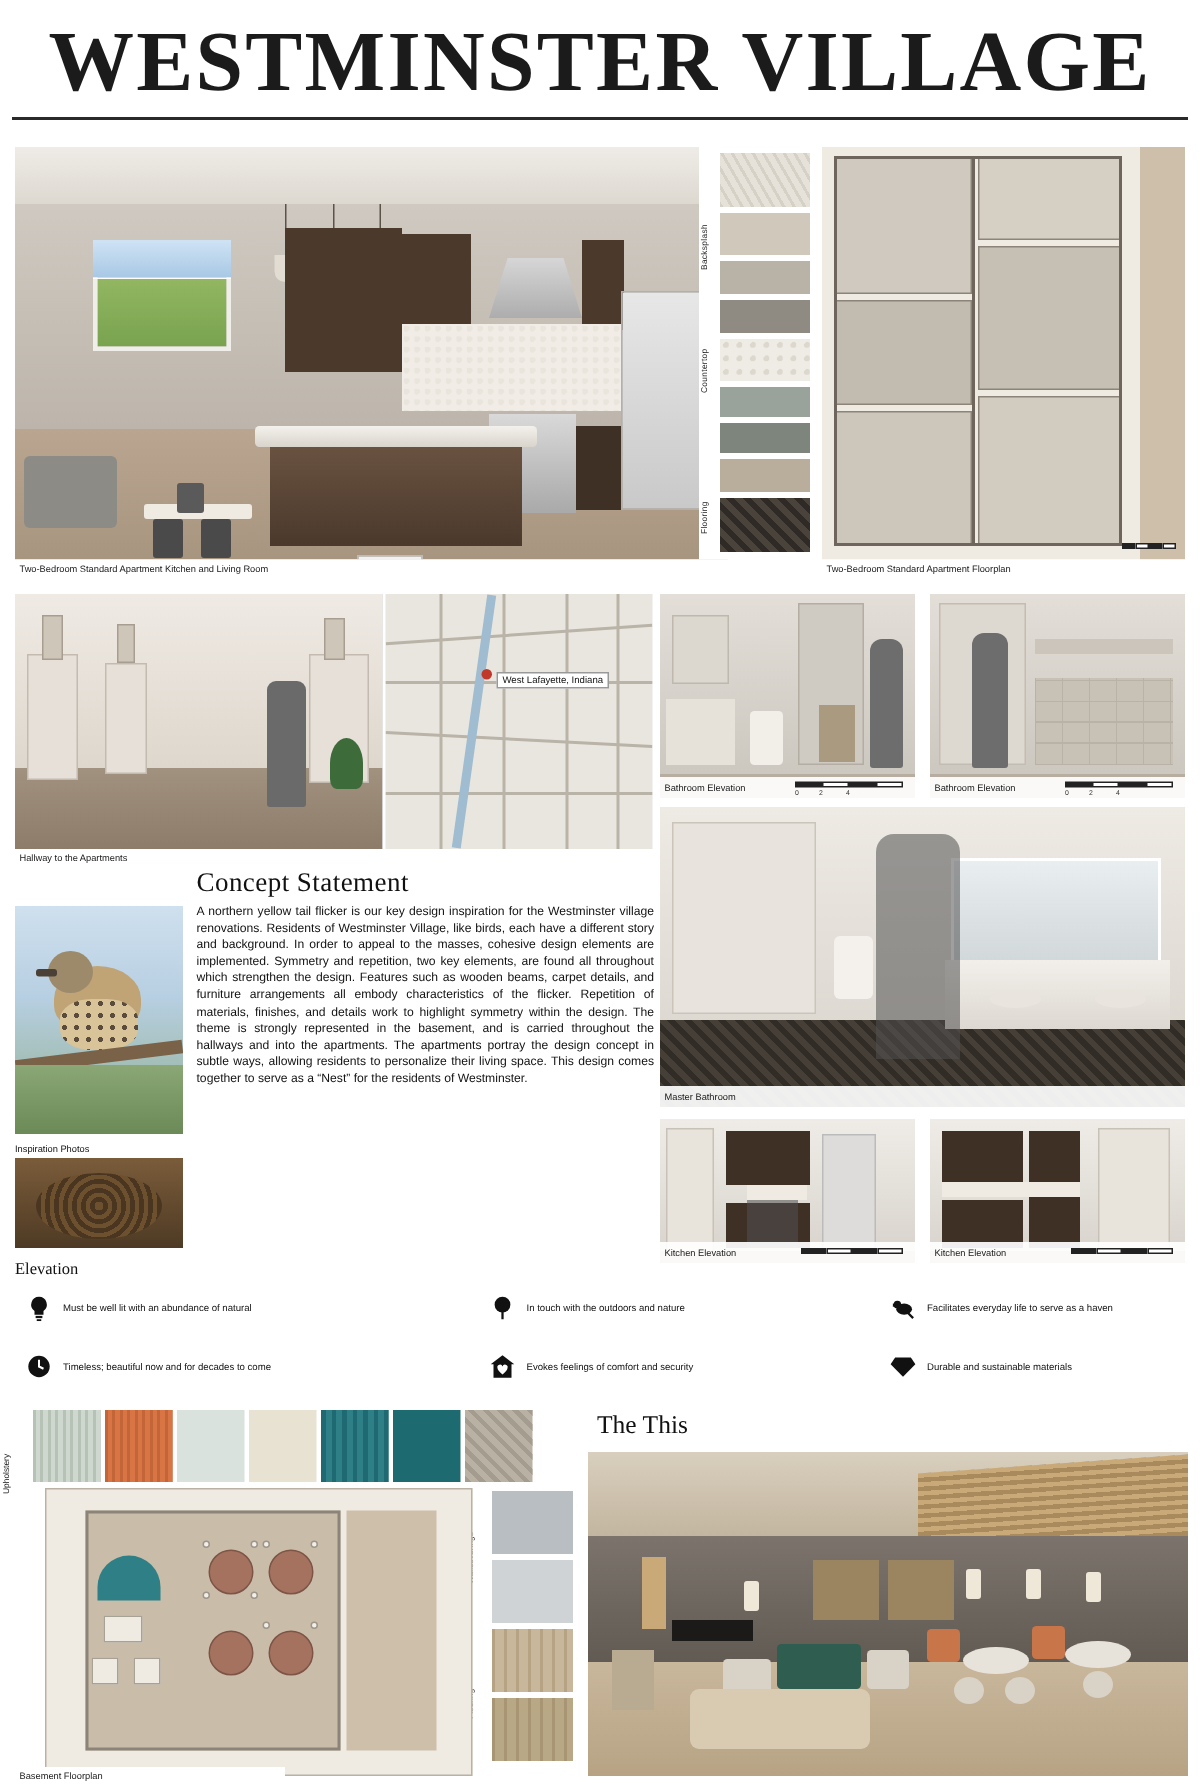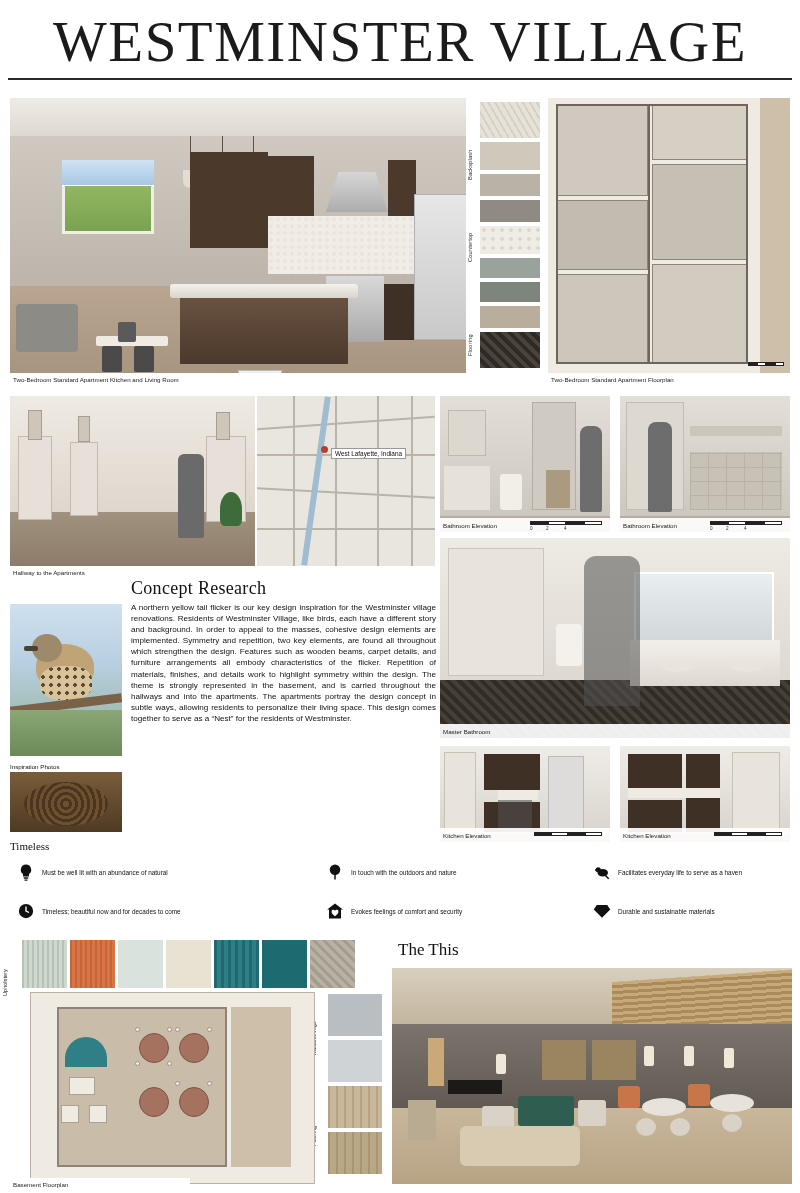--- a/index.html
+++ b/index.html
@@ -20,21 +20,21 @@
   .title-wrap {
     position: absolute;
     left: 0; top: 0; width: 800px; height: 82px;
     display: flex; align-items: center; justify-content: center;
   }
   .title {
     font-family: "Liberation Serif", serif;
     font-size: 57px;
     letter-spacing: 1.5px;
     color: #1b1b1b;
-    font-weight: 400;
+    font-weight: 700;
     line-height: 1;
     white-space: nowrap;
   }
   .title-rule {
     position: absolute;
     left: 8px; top: 78px; width: 784px; height: 2px;
     background: #2a2a2a;
   }
 
   
@@ -391,37 +391,37 @@
   <div class="caption-bar" style="left:620px;top:828px;width:170px;height:14px;background:rgba(255,255,255,.92);">Kitchen Elevation</div>
   <div style="position:absolute;left:714px;top:832px;">
     <div class="scalebar" style="position:relative;width:68px;">
       <div style="width:17px;background:#222;"></div>
       <div style="width:17px;background:#fff;border:1px solid #222;"></div>
       <div style="width:17px;background:#222;"></div>
       <div style="width:17px;background:#fff;border:1px solid #222;"></div>
     </div>
   </div>
 
-  <div class="concept-title">Concept Research</div>
+  <div class="concept-title">Concept Statement</div>
   <div class="concept-body">A northern yellow tail flicker is our key design inspiration for the Westminster village renovations. Residents of Westminster Village, like birds, each have a different story and background. In order to appeal to the masses, cohesive design elements are implemented. Symmetry and repetition, two key elements, are found all throughout which strengthen the design. Features such as wooden beams, carpet details, and furniture arrangements all embody characteristics of the flicker. Repetition of materials, finishes, and details work to highlight symmetry within the design. The theme is strongly represented in the basement, and is carried throughout the hallways and into the apartments. The apartments portray the design concept in subtle ways, allowing residents to personalize their living space. This design comes together to serve as a “Nest” for the residents of Westminster.</div>
 
   <div class="panel bird">
     <div style="position:absolute;left:26px;top:40px;width:58px;height:44px;background:#c0a475;border-radius:50% 50% 40% 40%;"></div>
     <div style="position:absolute;left:22px;top:30px;width:30px;height:28px;background:#9c8a6b;border-radius:50%;"></div>
     <div style="position:absolute;left:14px;top:42px;width:14px;height:5px;background:#4a4036;border-radius:2px;"></div>
     <div style="position:absolute;left:30px;top:62px;width:52px;height:34px;background:#d9c49a;background-image:radial-gradient(circle at 3px 3px,#5a4b3a 1.6px,transparent 1.6px);background-size:8px 8px;border-radius:40%;"></div>
     <div style="position:absolute;left:0;top:96px;width:112px;height:9px;background:#7a6248;transform:rotate(-7deg);"></div>
     <div style="position:absolute;left:0;bottom:0;width:112px;height:46px;background:linear-gradient(180deg,#8aa775,#6b8a58);"></div>
   </div>
   <div class="insp-cap">Inspiration Photos</div>
   <div class="panel nest">
     <div style="position:absolute;left:14px;top:10px;width:84px;height:44px;border-radius:50%;background:repeating-radial-gradient(circle at 50% 50%,#6d512f 0 3px,#4a3620 3px 6px);"></div>
   </div>
 
-  <div class="research-title">Timeless</div>
+  <div class="research-title">Elevation</div>
 
   <div class="research-row" style="left:16px;top:862px;">
     <div class="research-icon">
       <svg width="18" height="18" viewBox="0 0 24 24">
           <path d="M12 2a7 7 0 0 0-4 12.7V18h8v-3.3A7 7 0 0 0 12 2z" fill="#111"></path>
           <rect x="9" y="19" width="6" height="2" fill="#111"></rect>
           <rect x="10" y="22" width="4" height="1.6" fill="#111"></rect>
         </svg>
     </div>
     <div class="research-text">Must be well lit with an abundance of natural</div>

